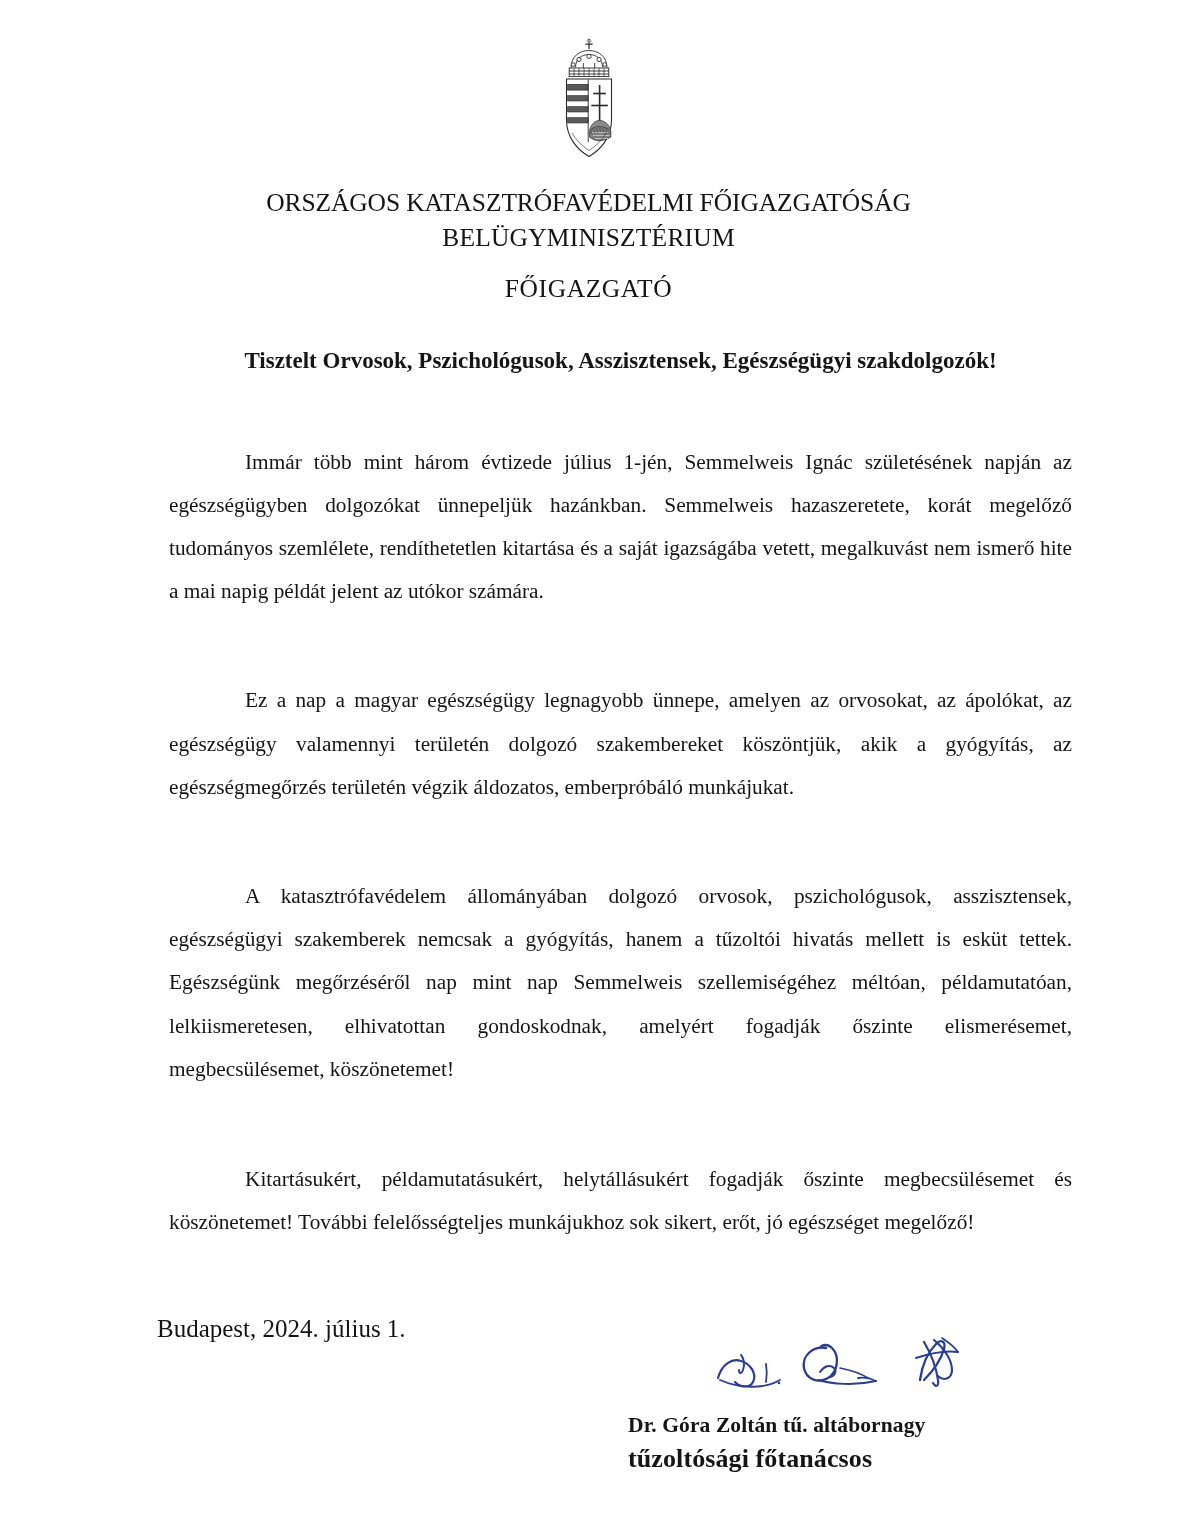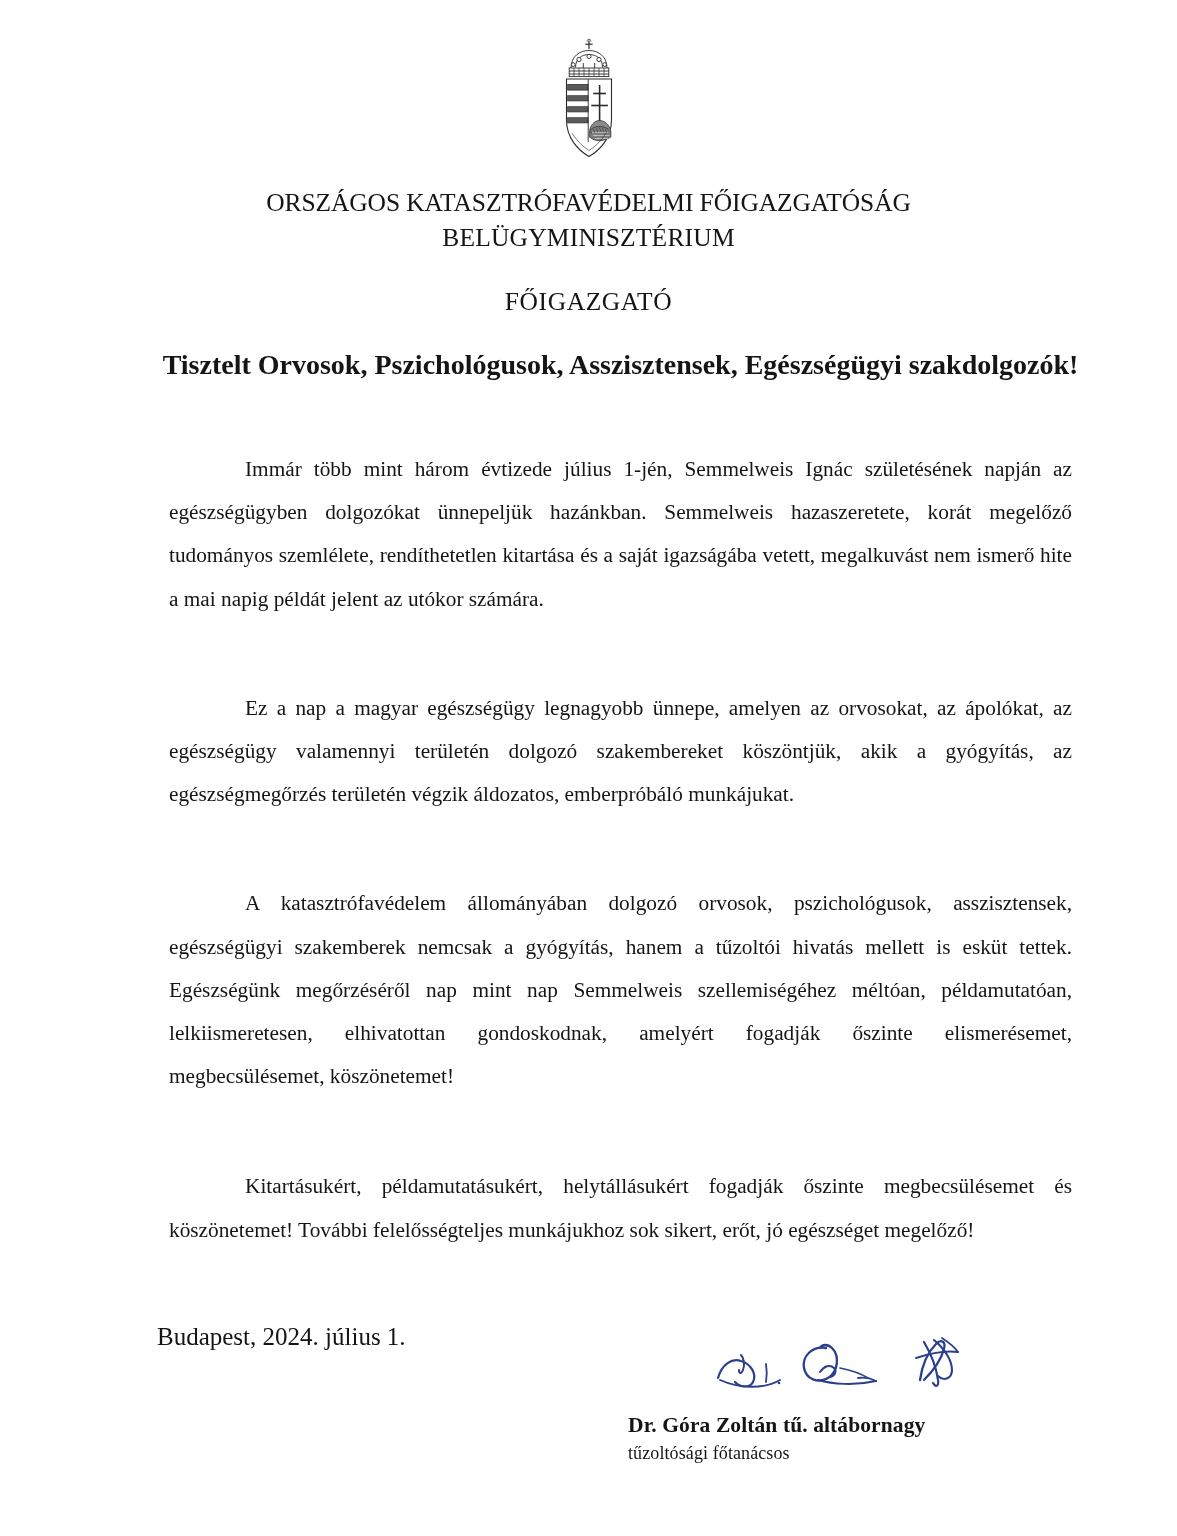--- a/index.html
+++ b/index.html
@@ -52,38 +52,38 @@
     letter-spacing: 0.2px;
     white-space: nowrap;
     font-weight: 400;
   }
   .header .hline.l2 {
     font-size: 25.5px;
     letter-spacing: -0.1px;
   }
   .header .role {
     display: block;
-    margin-top: 30px;
+    margin-top: 17px;
     font-size: 25.5px;
     letter-spacing: 0.6px;
     font-weight: 400;
   }
 
   
   .content {
     position: absolute;
     left: 157px;
     top: 344px;
     width: 927px;
   }
 
   .salutation {
     text-align: center;
     font-weight: bold;
-    font-size: 28px;
+    font-size: 23px;
     line-height: 1.5;
   }
   .salutation.s1 { margin: 0 0 0 0; }
   .salutation.s2 { margin: 29px 0 0 0; }
 
   p.body {
     margin: 12px;
     font-size: 21.3px;
     line-height: 43.2px;
     text-align: justify;
@@ -123,22 +123,22 @@
     margin: 0 auto 4px auto;
     display: block;
   }
   .sig-name {
     font-size: 21.5px;
     font-weight: bold;
     line-height: 1.42;
     letter-spacing: 0.1px;
   }
   .sig-rank {
-    font-size: 18px;
-    font-weight: normal;
+    font-size: 26px;
+    font-weight: bold;
     line-height: 1.42;
     letter-spacing: 0.1px;
   }
 </style>
 </head>
 <body>
 
 <div class="page">
 
   <div class="crest-wrap">

